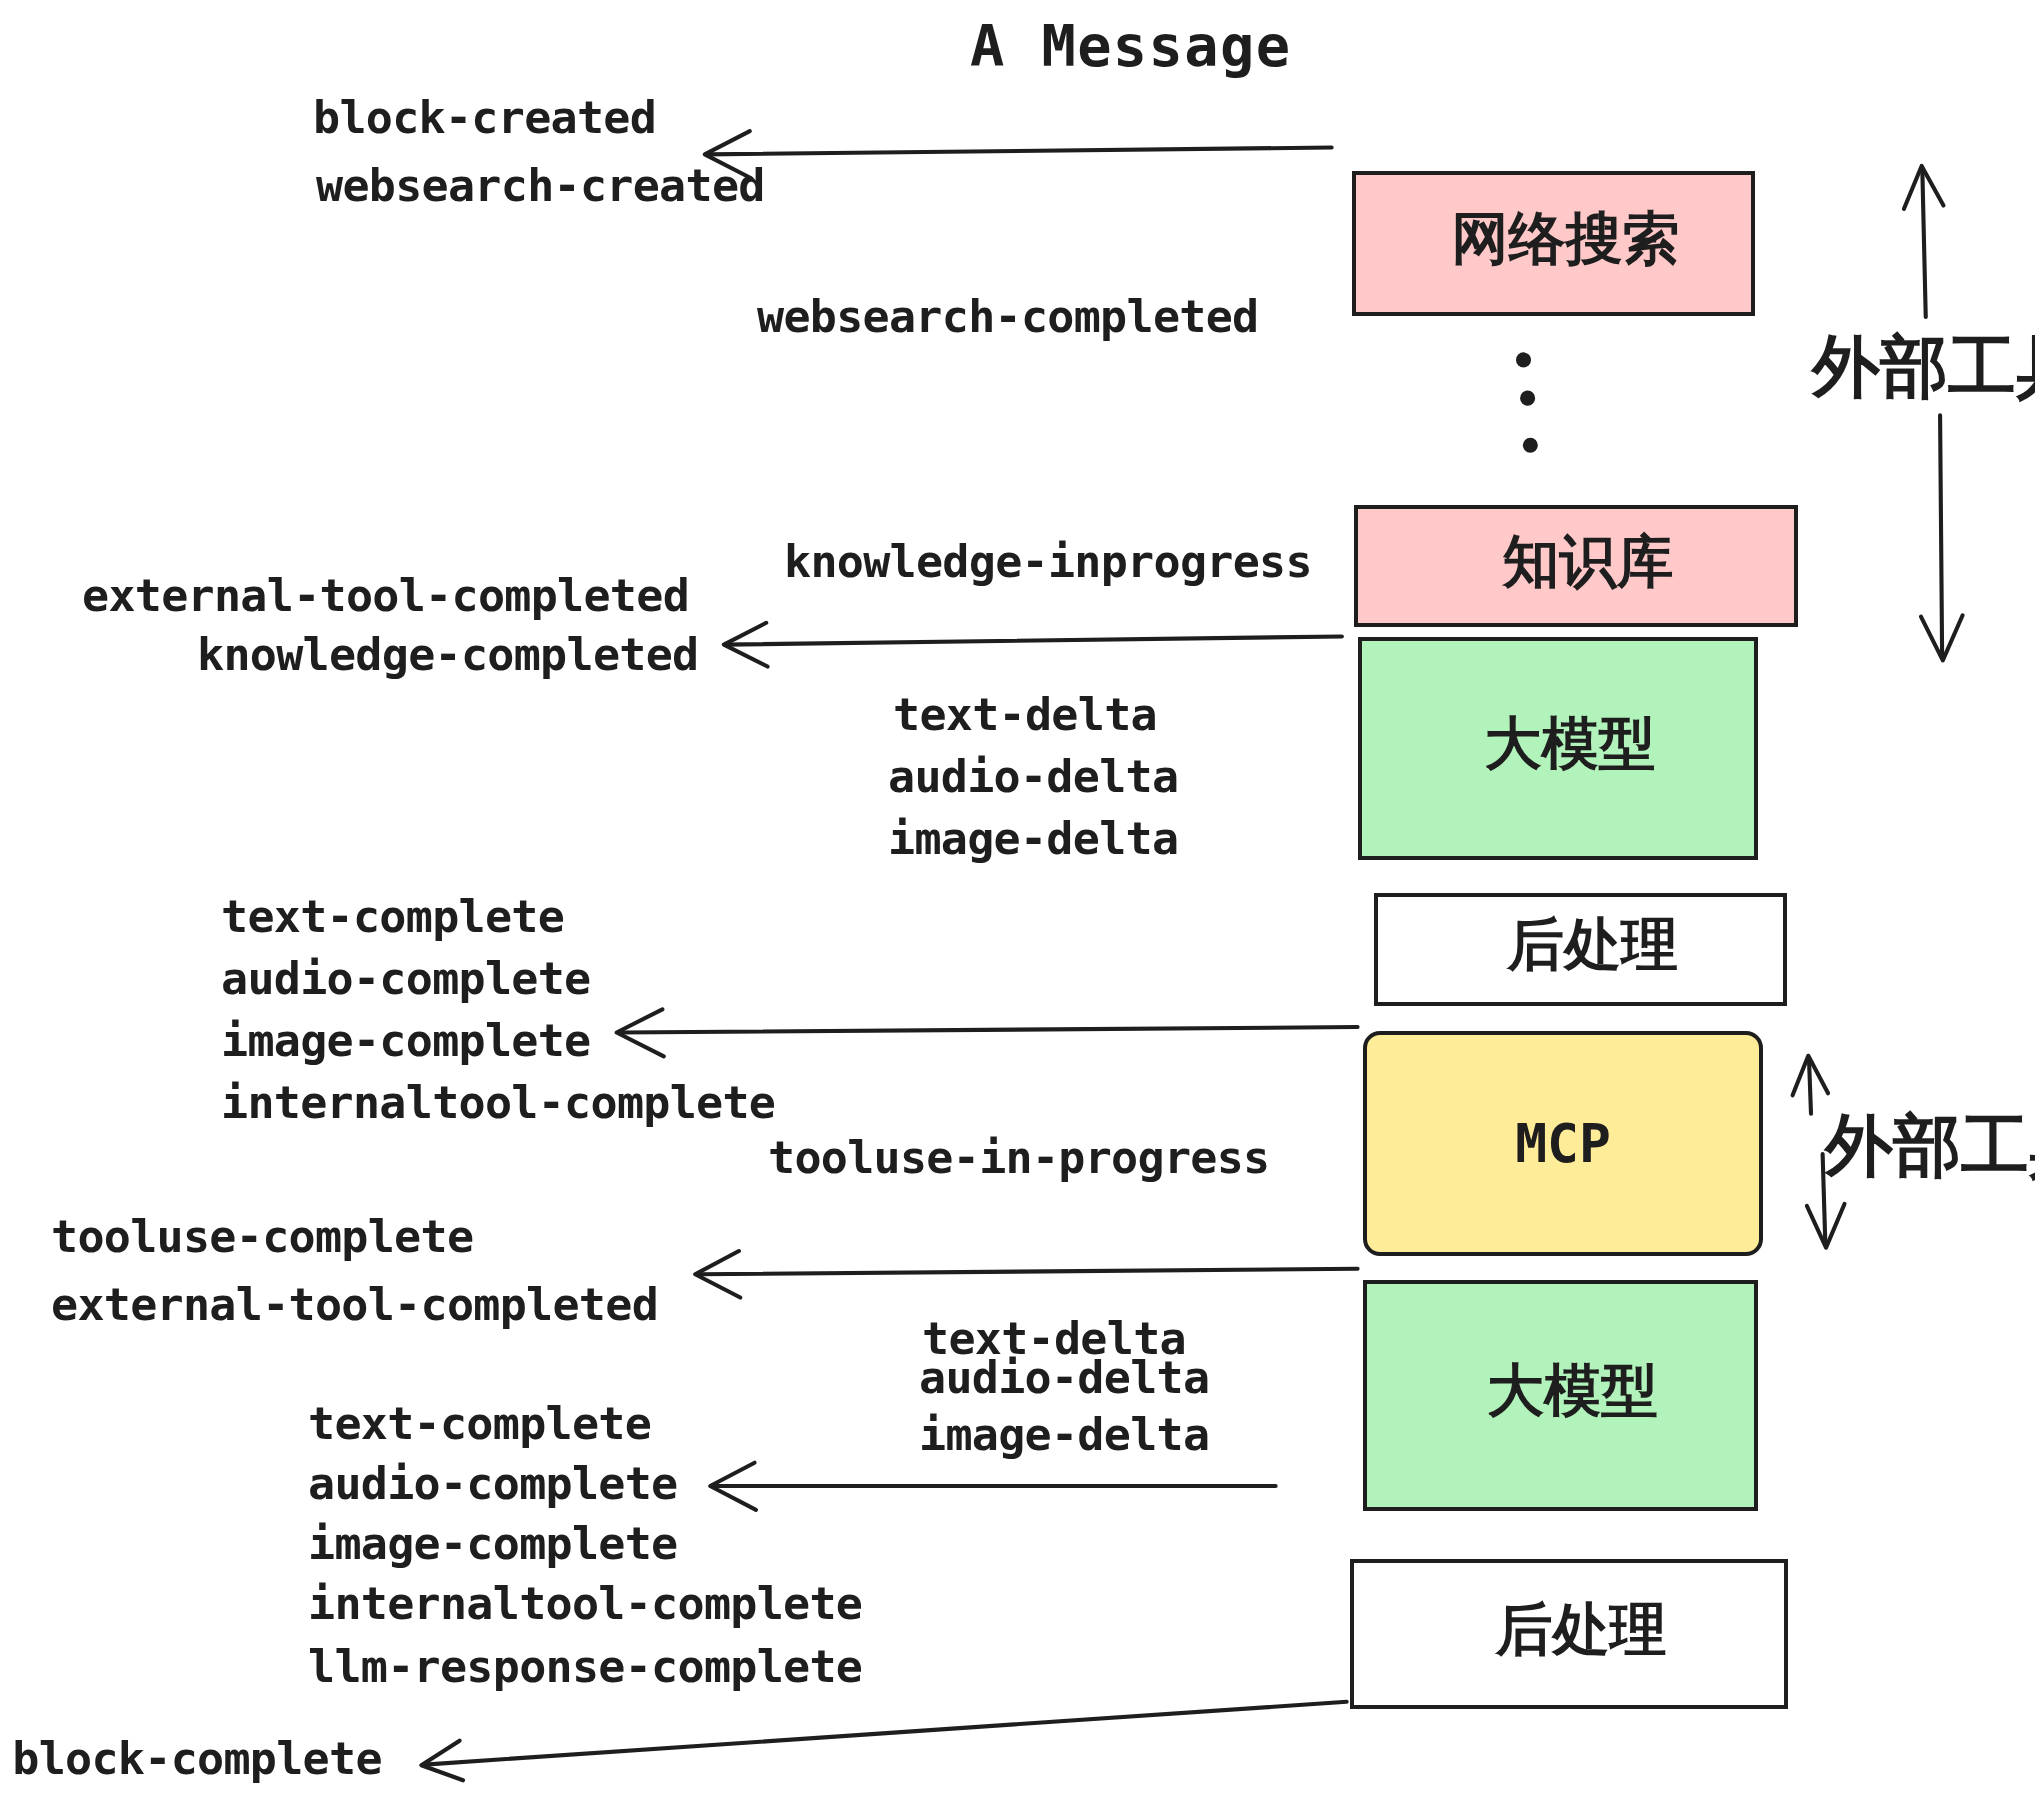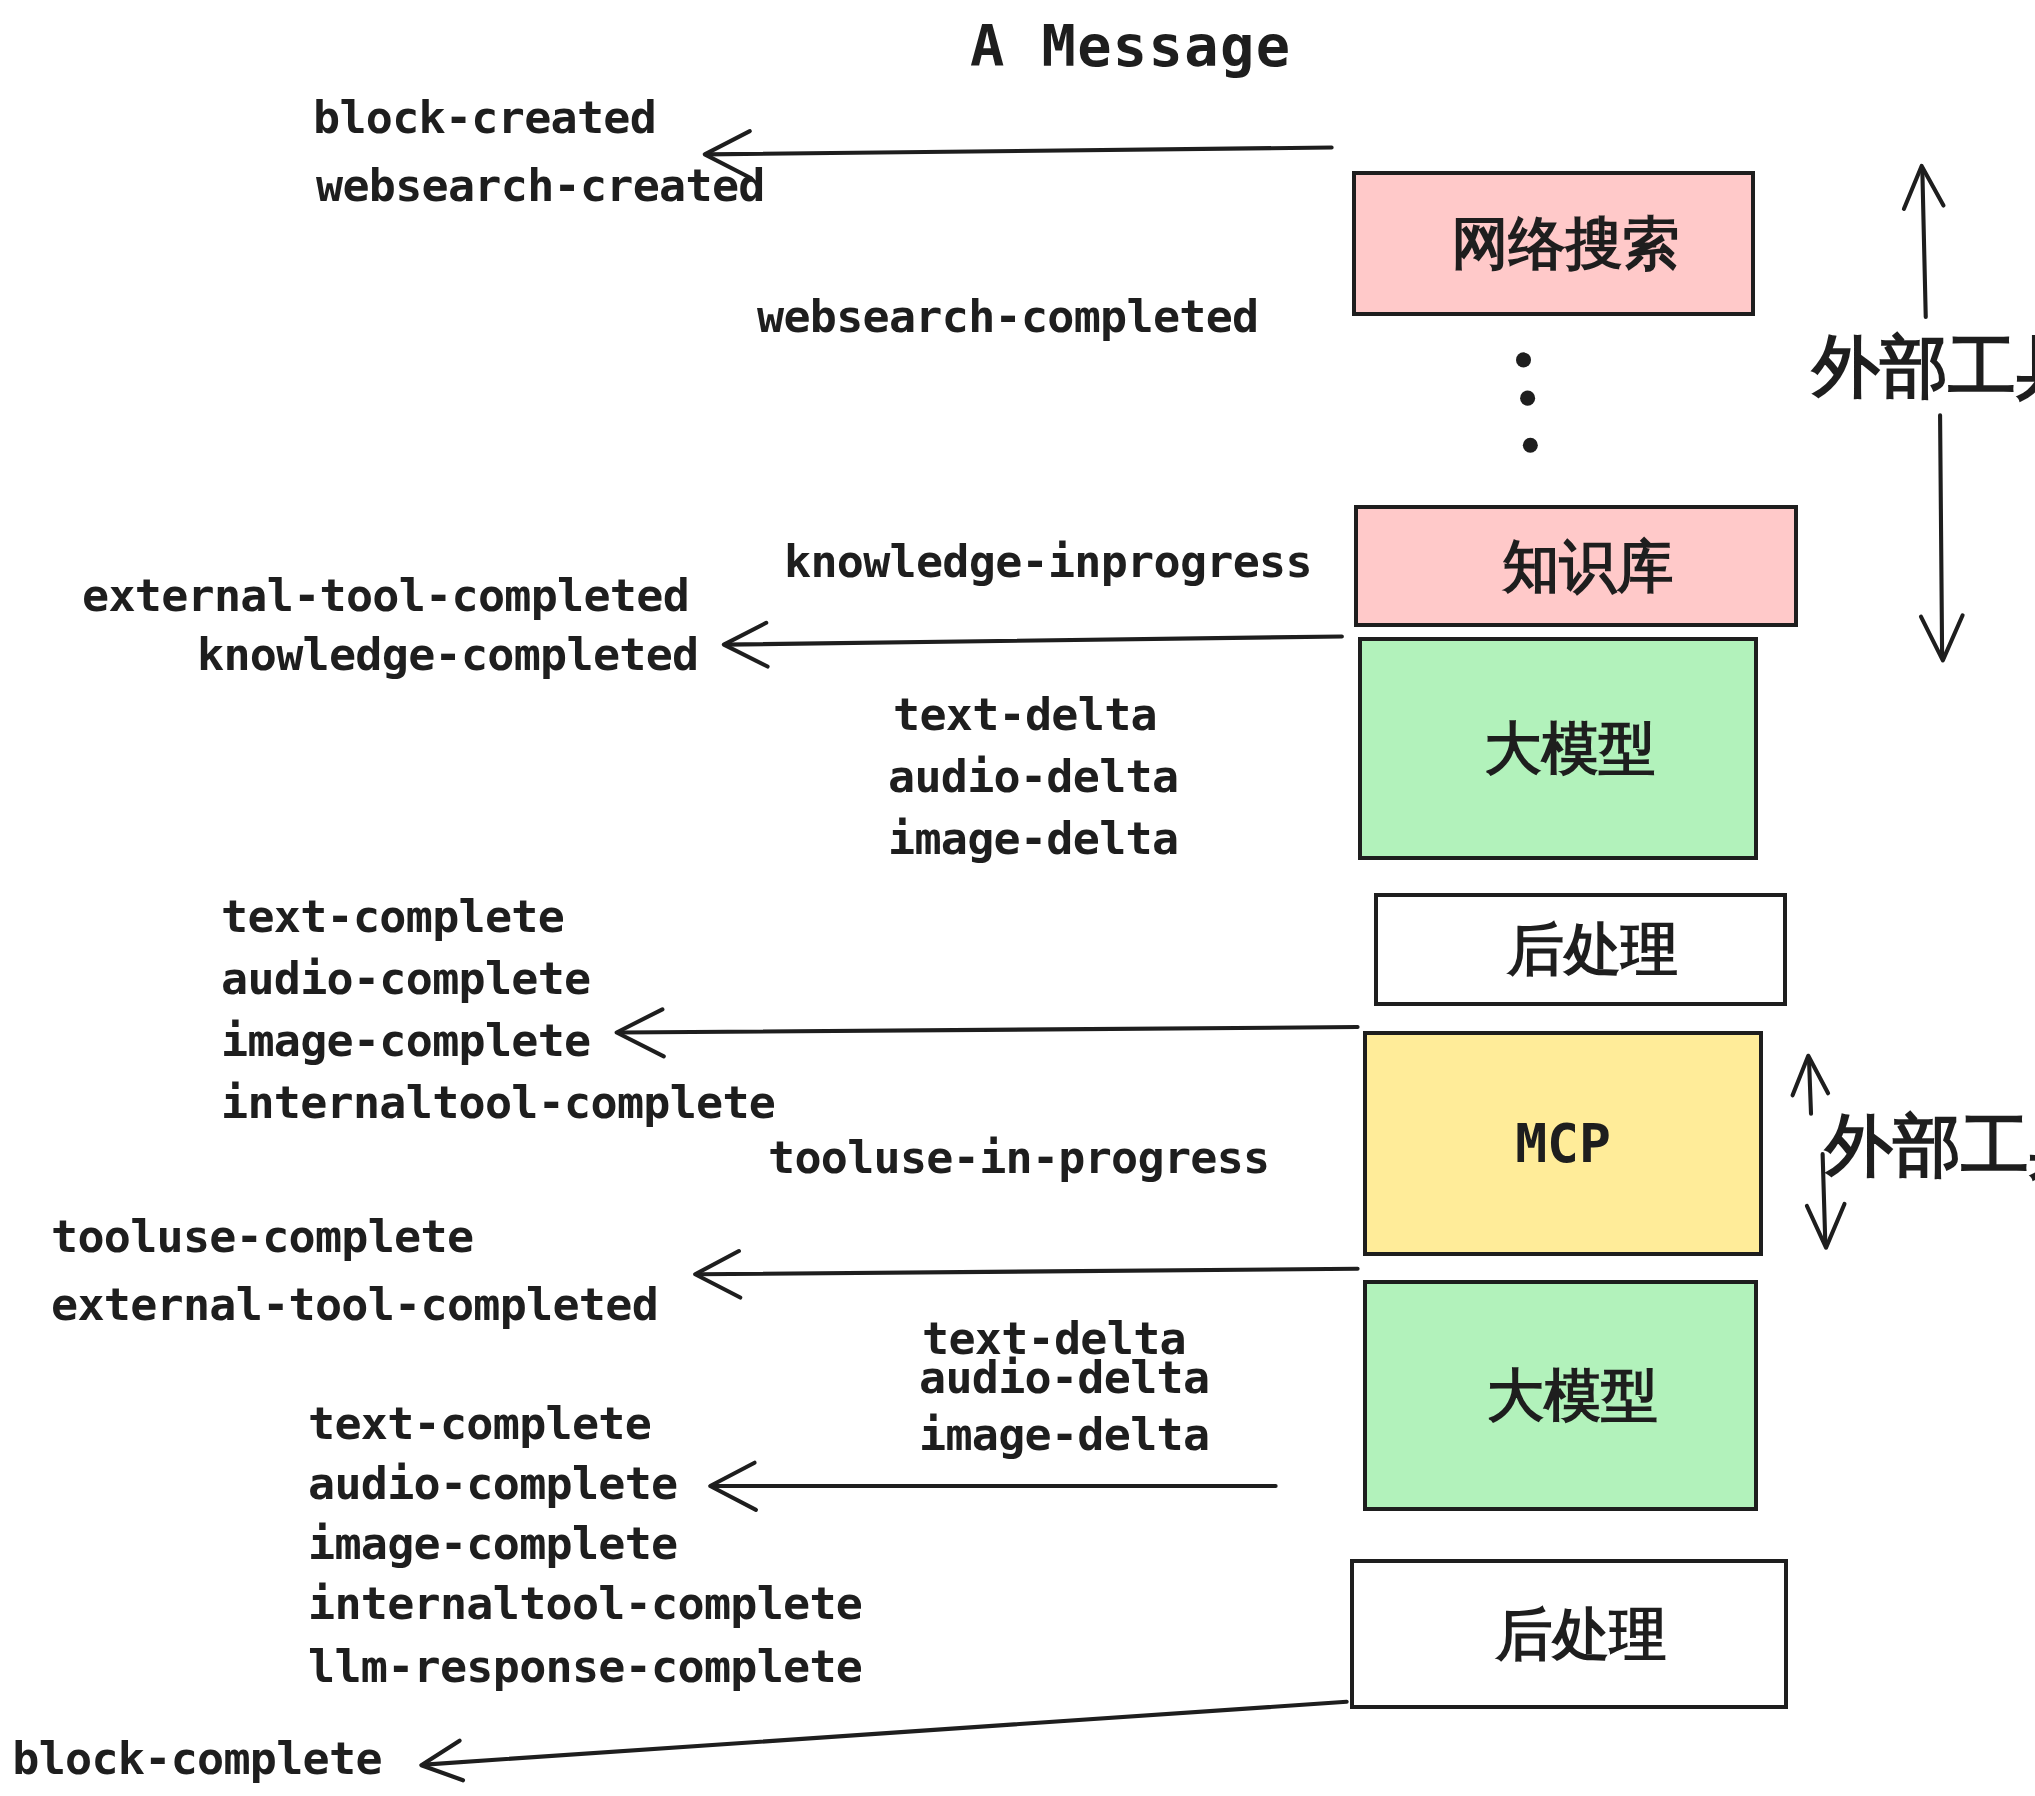--- a/index.html
+++ b/index.html
@@ -23,30 +23,30 @@
     line-height:1;white-space:nowrap;
     letter-spacing:-0.7px;
   }
   .box{
     position:absolute;
     border:4.1px solid #1e1e1e;
     display:flex;align-items:center;justify-content:center;
     box-sizing:border-box;
   }
   .box .zh{
-    font-family:Liberation Sans, sans-serif;
+    font-family:Liberation Mono, monospace;
     font-size:57px;font-weight:600;line-height:1;white-space:nowrap;margin-left:24px;
   }
   .box .mono{
     font-family:"DejaVu Sans Mono",monospace;
     font-size:53px;font-weight:700;line-height:1;white-space:nowrap;
   }
   .bg-pink{background:#ffc9c9;}
   .bg-green{background:#b2f2bb;}
-  .bg-yellow{background:#ffec99;}
+  .bg-yellow{background:#ffec99;border-radius:17px;}
   .bg-white{background:#ffffff;}
   .side-label{
     position:absolute;
     font-family:"DejaVu Sans","Liberation Sans",sans-serif;
     font-size:68px;font-weight:600;line-height:1;white-space:nowrap;
   }
   svg.layer{position:absolute;left:0;top:0;}
 </style>
 </head>
 <body>

